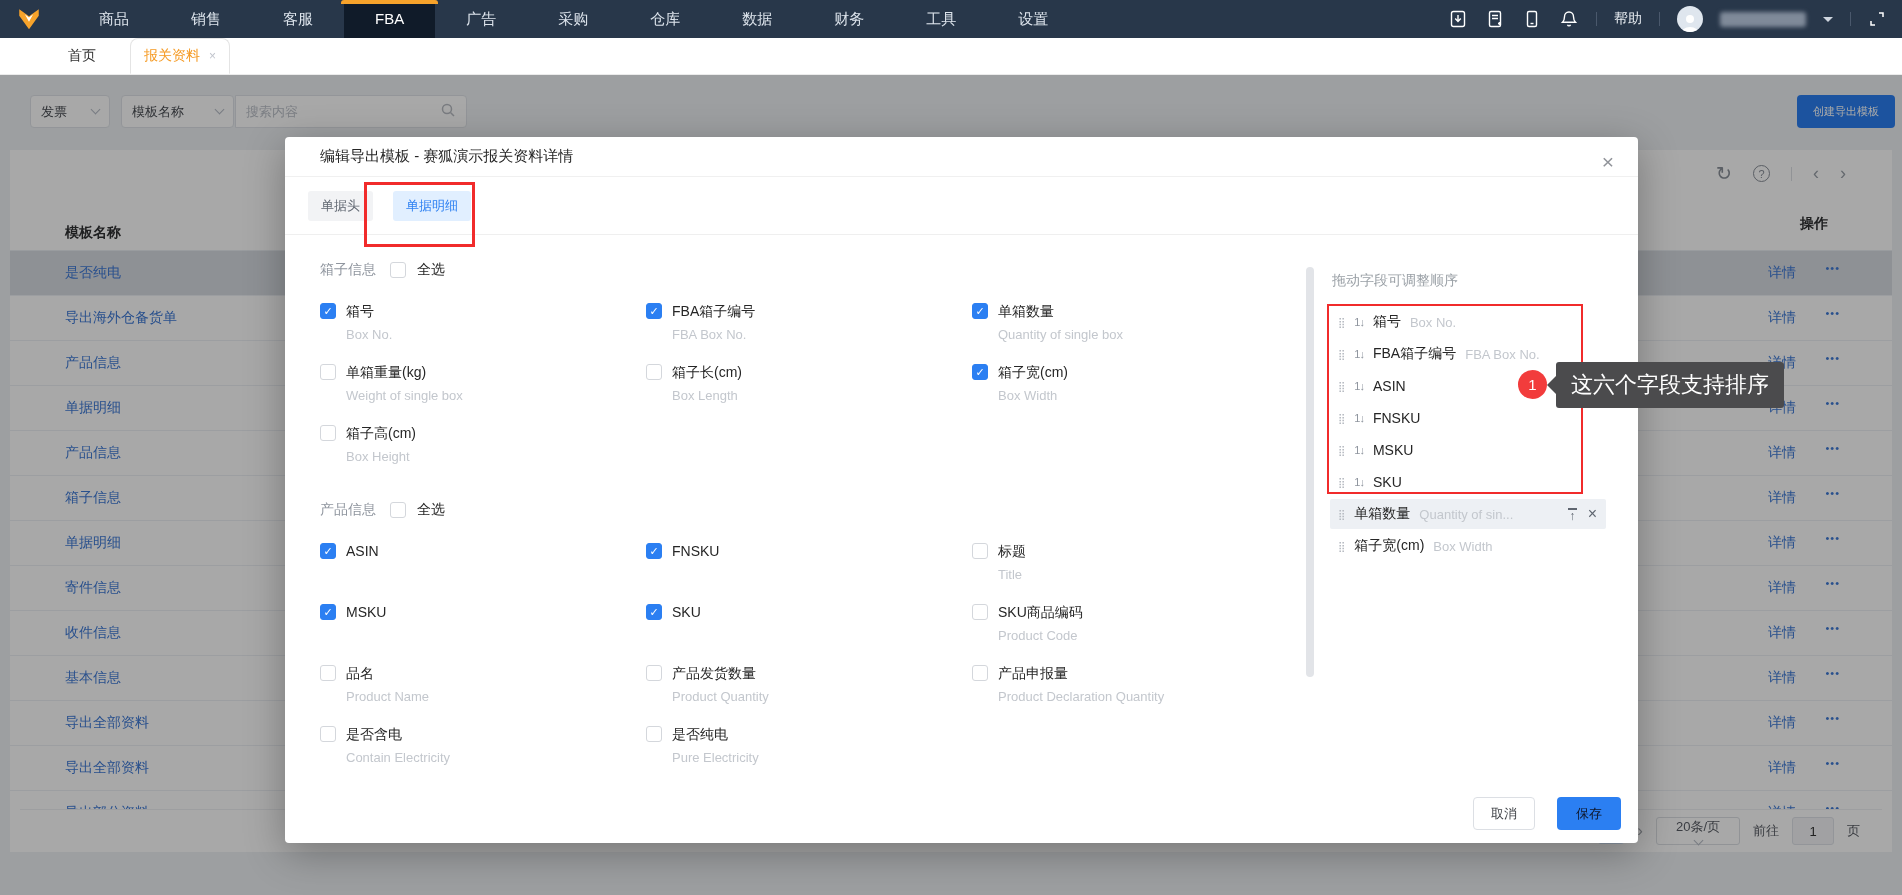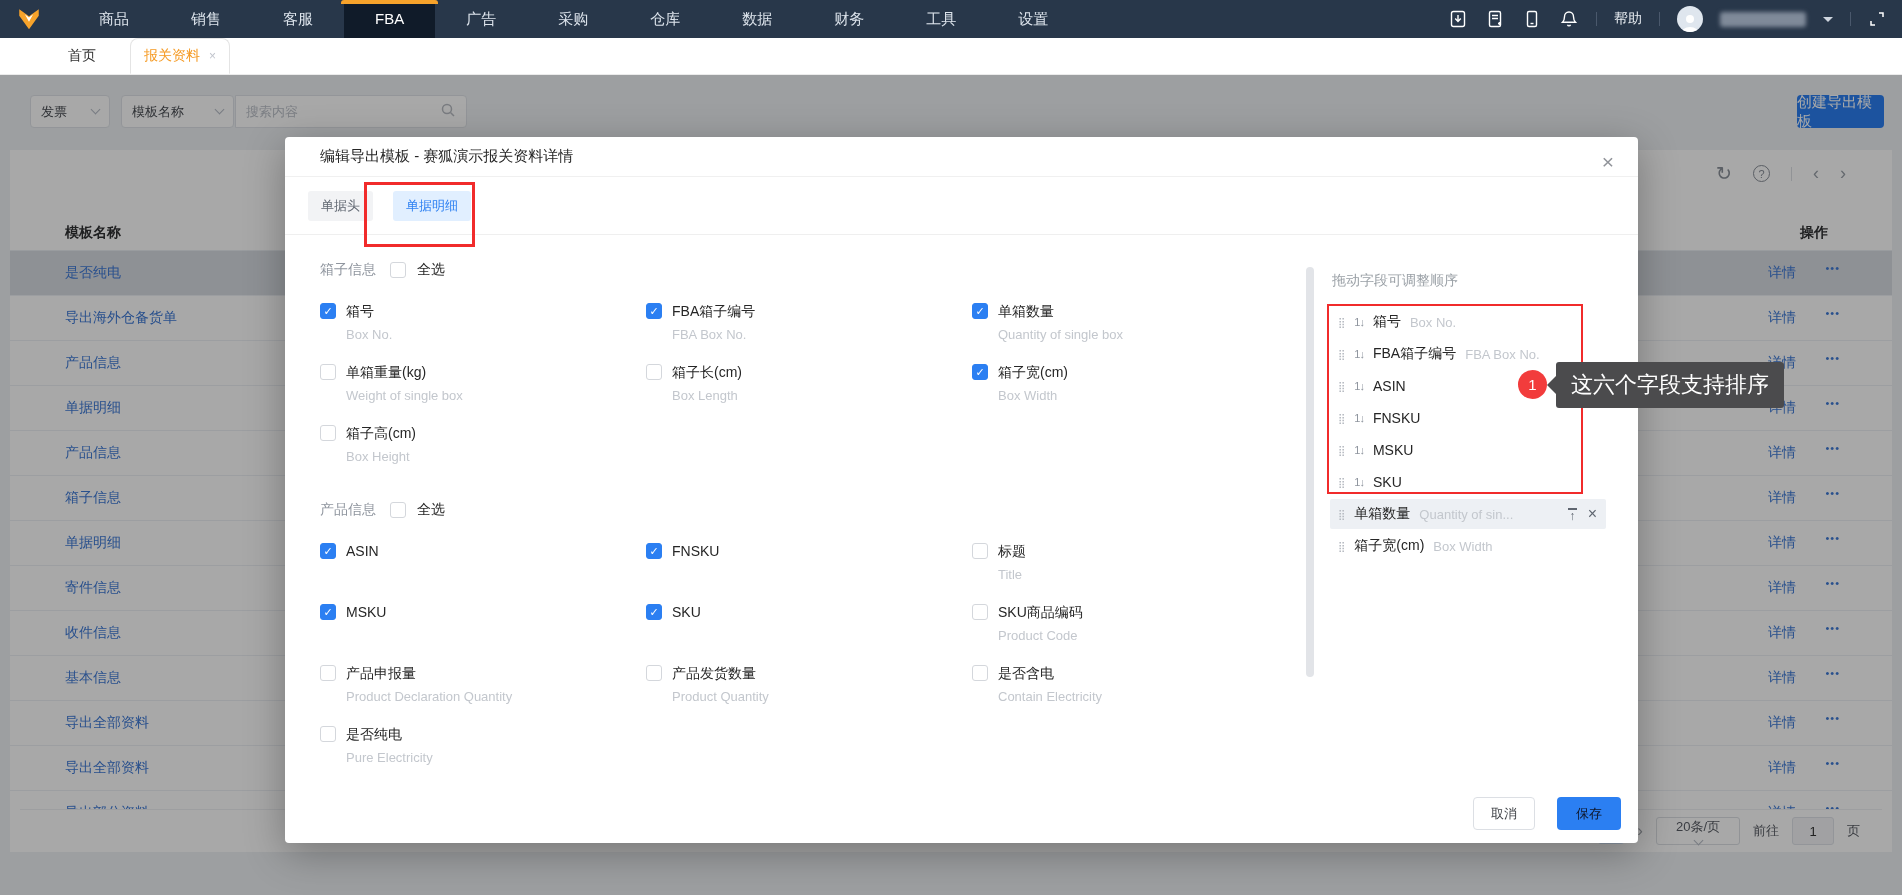--- a/index.html
+++ b/index.html
@@ -37,34 +37,34 @@
   .sel { position:absolute; top:20px; height:33px; background:#fff; border:1px solid #dfe3e8; border-radius:4px;
          display:flex; align-items:center; justify-content:space-between; padding:0 10px; font-size:13px; color:#484c52; cursor:pointer; }
   .caret { width:7px; height:7px; border-right:1.5px solid #b6bcc6; border-bottom:1.5px solid #b6bcc6;
            transform:rotate(45deg); margin-top:-4px; }
   #sel-invoice { left:30px; width:80px; }
   #sel-template { left:121px; width:113px; }
   .search { position:absolute; top:20px; left:235px; width:232px; height:33px; background:#fff;
             border:1px solid #dfe3e8; border-radius:0 4px 4px 0; display:flex; align-items:center; padding:0 10px; }
   .search input { border:none; outline:none; flex:1; font-size:13px; color:#333; font-family:inherit; background:transparent; }
   .search input::placeholder { color:#bcc1c9; }
-  .create-btn { position:absolute; top:20px; left:1797px; width:87px; height:33px; background:#2b7ff2; color:#fff;
-                font-size:15px; border-radius:4px; display:flex; align-items:center; justify-content:center; cursor:pointer; }
+  .create-btn { position:absolute; top:20px; left:1797px; width:98px; height:33px; background:#2b7ff2; color:#fff;
+                font-size:11px; border-radius:4px; display:flex; align-items:center; justify-content:center; cursor:pointer; }
 
   .panel { position:absolute; left:10px; top:75px; width:1882px; height:702px; background:#fff; }
   .panel-icons { position:absolute; top:12px; right:46px; display:flex; align-items:center; gap:21px; color:#8a9099; }
   .pi-refresh { font-size:19px; cursor:pointer; }
   .pi-help { width:17px; height:17px; border:1.5px solid #8a9099; border-radius:50%; font-size:11px;
              display:flex; align-items:center; justify-content:center; cursor:pointer; }
   .pi-div { width:1px; height:14px; background:#dcdfe4; }
   .pi-arrow { font-size:18px; color:#9aa0a8; cursor:pointer; }
   .thead { position:absolute; top:65px; left:0; right:0; height:36px; border-bottom:1px solid #e9edf1;
            font-size:14px; font-weight:bold; color:#303133; }
   .th-name { position:absolute; left:55px; top:9px; }
-  .th-act { position:absolute; right:64px; top:9px; }
+  .th-act { position:absolute; right:64px; top:0; }
   .rows { position:absolute; top:101px; left:0; right:0; bottom:43px; overflow:hidden; }
   .row { height:45px; border-bottom:1px solid #edf0f4; position:relative; cursor:pointer; }
   .row.selected { background:#d8dce3; }
   .row-name { position:absolute; left:55px; top:13px; font-size:14px; color:#3f7ad6; }
   .row-detail { position:absolute; right:96px; top:13px; font-size:14px; color:#3f7ad6; cursor:pointer; }
   .row-dots { position:absolute; right:52px; top:11px; font-size:11px; letter-spacing:1px; color:#3f7ad6; cursor:pointer; }
   .pager { position:absolute; left:10px; right:10px; bottom:0; height:43px; background:#fff; border-top:1px solid #eef0f3;
            display:flex; align-items:center; justify-content:flex-end; gap:13px; padding-right:22px;
            font-size:13px; color:#5a5e66; }
   .pg-arrow { color:#a0a4ab; font-size:17px; cursor:pointer; }
@@ -482,34 +482,41 @@
 
           <label class="field">
             <span class="cb"></span>
             <span>
               <div class="f-cn">SKU商品编码</div>
               <div class="f-en">Product Code</div>
             </span>
           </label>
 
 
+          <label class="field">
+            <span class="cb"></span>
+            <span>
+              <div class="f-cn">品名</div>
+              <div class="f-en">Product Name</div>
+            </span>
+          </label>
+
+          <label class="field">
+            <span class="cb"></span>
+            <span>
+              <div class="f-cn">产品发货数量</div>
+              <div class="f-en">Product Quantity</div>
+            </span>
+          </label>
 
           <label class="field">
             <span class="cb"></span>
             <span>
               <div class="f-cn">产品申报量</div>
               <div class="f-en">Product Declaration Quantity</div>
-            </span>
-          </label>
-
-          <label class="field">
-            <span class="cb"></span>
-            <span>
-              <div class="f-cn">产品发货数量</div>
-              <div class="f-en">Product Quantity</div>
             </span>
           </label>
 
           <label class="field">
             <span class="cb"></span>
             <span>
               <div class="f-cn">是否含电</div>
               <div class="f-en">Contain Electricity</div>
             </span>
           </label>

